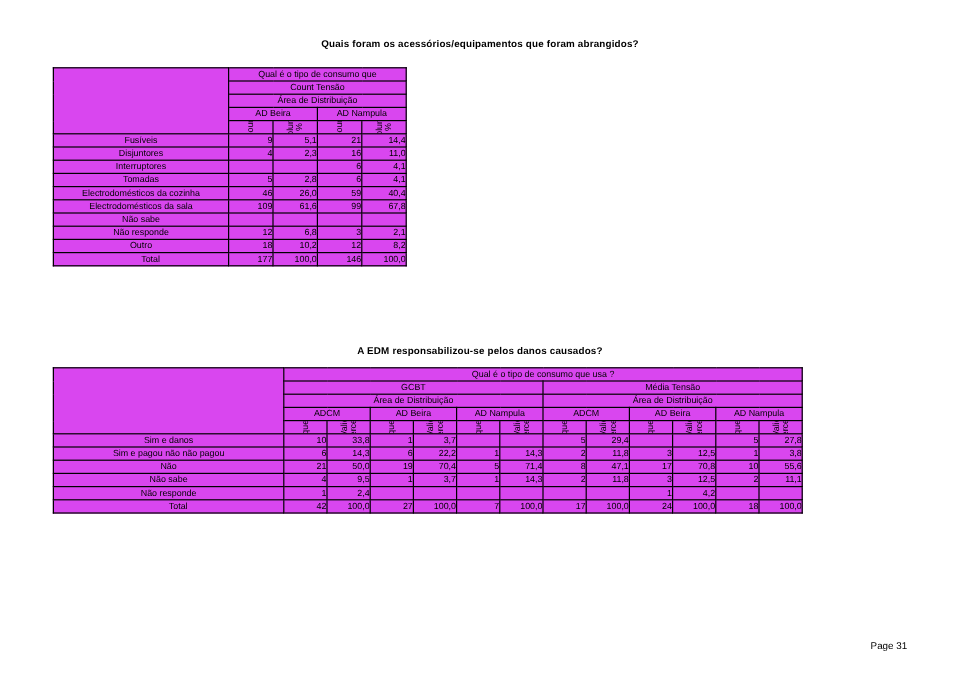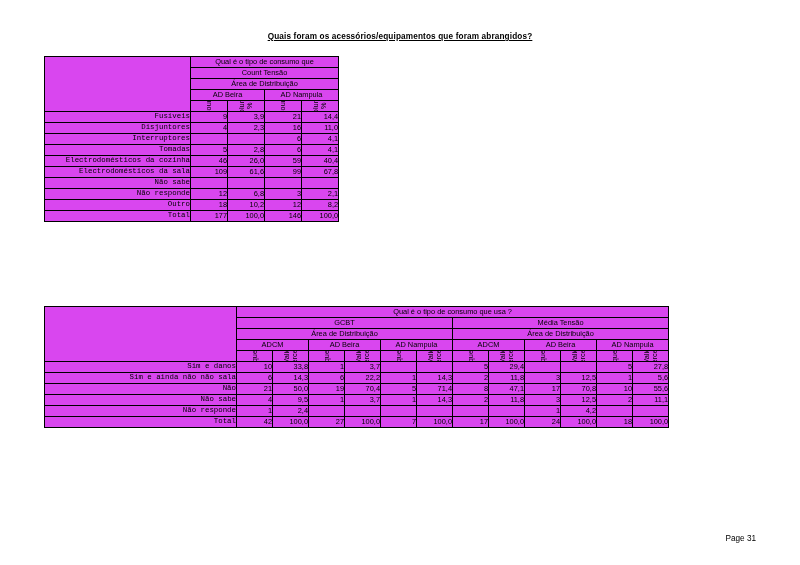--- a/index.html
+++ b/index.html
@@ -24,21 +24,21 @@
 
   
   .tbl-title {
     position: absolute;
     font-size: 8.2px;
     font-weight: bold;
     text-align: center;
     white-space: nowrap;
     letter-spacing: 0.15px;
   }
-  #title-1 { top: 32px; left: 0; width: 800px; text-decoration: underline; }
+  #title-1 { top: 32px; left: 0; width: 800px; }
   #title-2 { top: 288px; left: 0; width: 800px; }
 
   
   table.xtab {
     position: absolute;
     border-collapse: collapse;
     font-size: 7.4px;
     table-layout: fixed;
     background: #d946ef;
   }
@@ -74,23 +74,22 @@
     transform: rotate(-90deg);
     white-space: pre;
     text-align: center;
     font-size: 7.4px;
     line-height: 1.05;
   }
 
   
   td.datarow { height: 10.5px; }
   td.lbl {
-    text-align: right;
+    text-align: center;
     padding-left: 22px;
-    font-family: Liberation Mono, monospace;
   }
   td.lbl.tot {
     padding-left: 16px;
   }
 
   
   table.xtab { border: 1.1px solid #000; }
 
   
   #table-1 {
@@ -171,21 +170,21 @@
           <span class="rotwrap">
               <span class="rottxt">Column
 %</span>
             </span>
         </td>
       </tr>
 
       <tr>
         <td class="datarow lbl">Fusíveis</td>
         <td class="datarow rgt">9</td>
-        <td class="datarow rgt">3,9</td>
+        <td class="datarow rgt">5,1</td>
         <td class="datarow rgt">21</td>
         <td class="datarow rgt">14,4</td>
       </tr>
       <tr>
         <td class="datarow lbl">Disjuntores</td>
         <td class="datarow rgt">4</td>
         <td class="datarow rgt">2,3</td>
         <td class="datarow rgt">16</td>
         <td class="datarow rgt">11,0</td>
       </tr>
@@ -242,20 +241,21 @@
       <tr>
         <td class="datarow lbl tot">Total</td>
         <td class="datarow rgt">177</td>
         <td class="datarow rgt">100,0</td>
         <td class="datarow rgt">146</td>
         <td class="datarow rgt">100,0</td>
       </tr>
     </tbody>
   </table>
 
+  <div class="tbl-title" id="title-2">A EDM responsabilizou-se pelos danos causados?</div>
 
   <table class="xtab" id="table-2">
     <colgroup>
       <col style="width:192px">
       <col style="width:36px">
         <col style="width:36px">
       <col style="width:36px">
         <col style="width:36px">
       <col style="width:36px">
         <col style="width:36px">
@@ -370,33 +370,33 @@
         <td class="datarow rgt"></td>
         <td class="datarow rgt"></td>
         <td class="datarow rgt">5</td>
         <td class="datarow rgt">29,4</td>
         <td class="datarow rgt"></td>
         <td class="datarow rgt"></td>
         <td class="datarow rgt">5</td>
         <td class="datarow rgt">27,8</td>
       </tr>
       <tr>
-        <td class="datarow lbl">Sim e ainda não não sala</td>
+        <td class="datarow lbl">Sim e pagou não não pagou</td>
         <td class="datarow rgt">6</td>
         <td class="datarow rgt">14,3</td>
         <td class="datarow rgt">6</td>
         <td class="datarow rgt">22,2</td>
         <td class="datarow rgt">1</td>
         <td class="datarow rgt">14,3</td>
         <td class="datarow rgt">2</td>
         <td class="datarow rgt">11,8</td>
         <td class="datarow rgt">3</td>
         <td class="datarow rgt">12,5</td>
         <td class="datarow rgt">1</td>
-        <td class="datarow rgt">5,6</td>
+        <td class="datarow rgt">3,8</td>
       </tr>
       <tr>
         <td class="datarow lbl">Não</td>
         <td class="datarow rgt">21</td>
         <td class="datarow rgt">50,0</td>
         <td class="datarow rgt">19</td>
         <td class="datarow rgt">70,4</td>
         <td class="datarow rgt">5</td>
         <td class="datarow rgt">71,4</td>
         <td class="datarow rgt">8</td>

